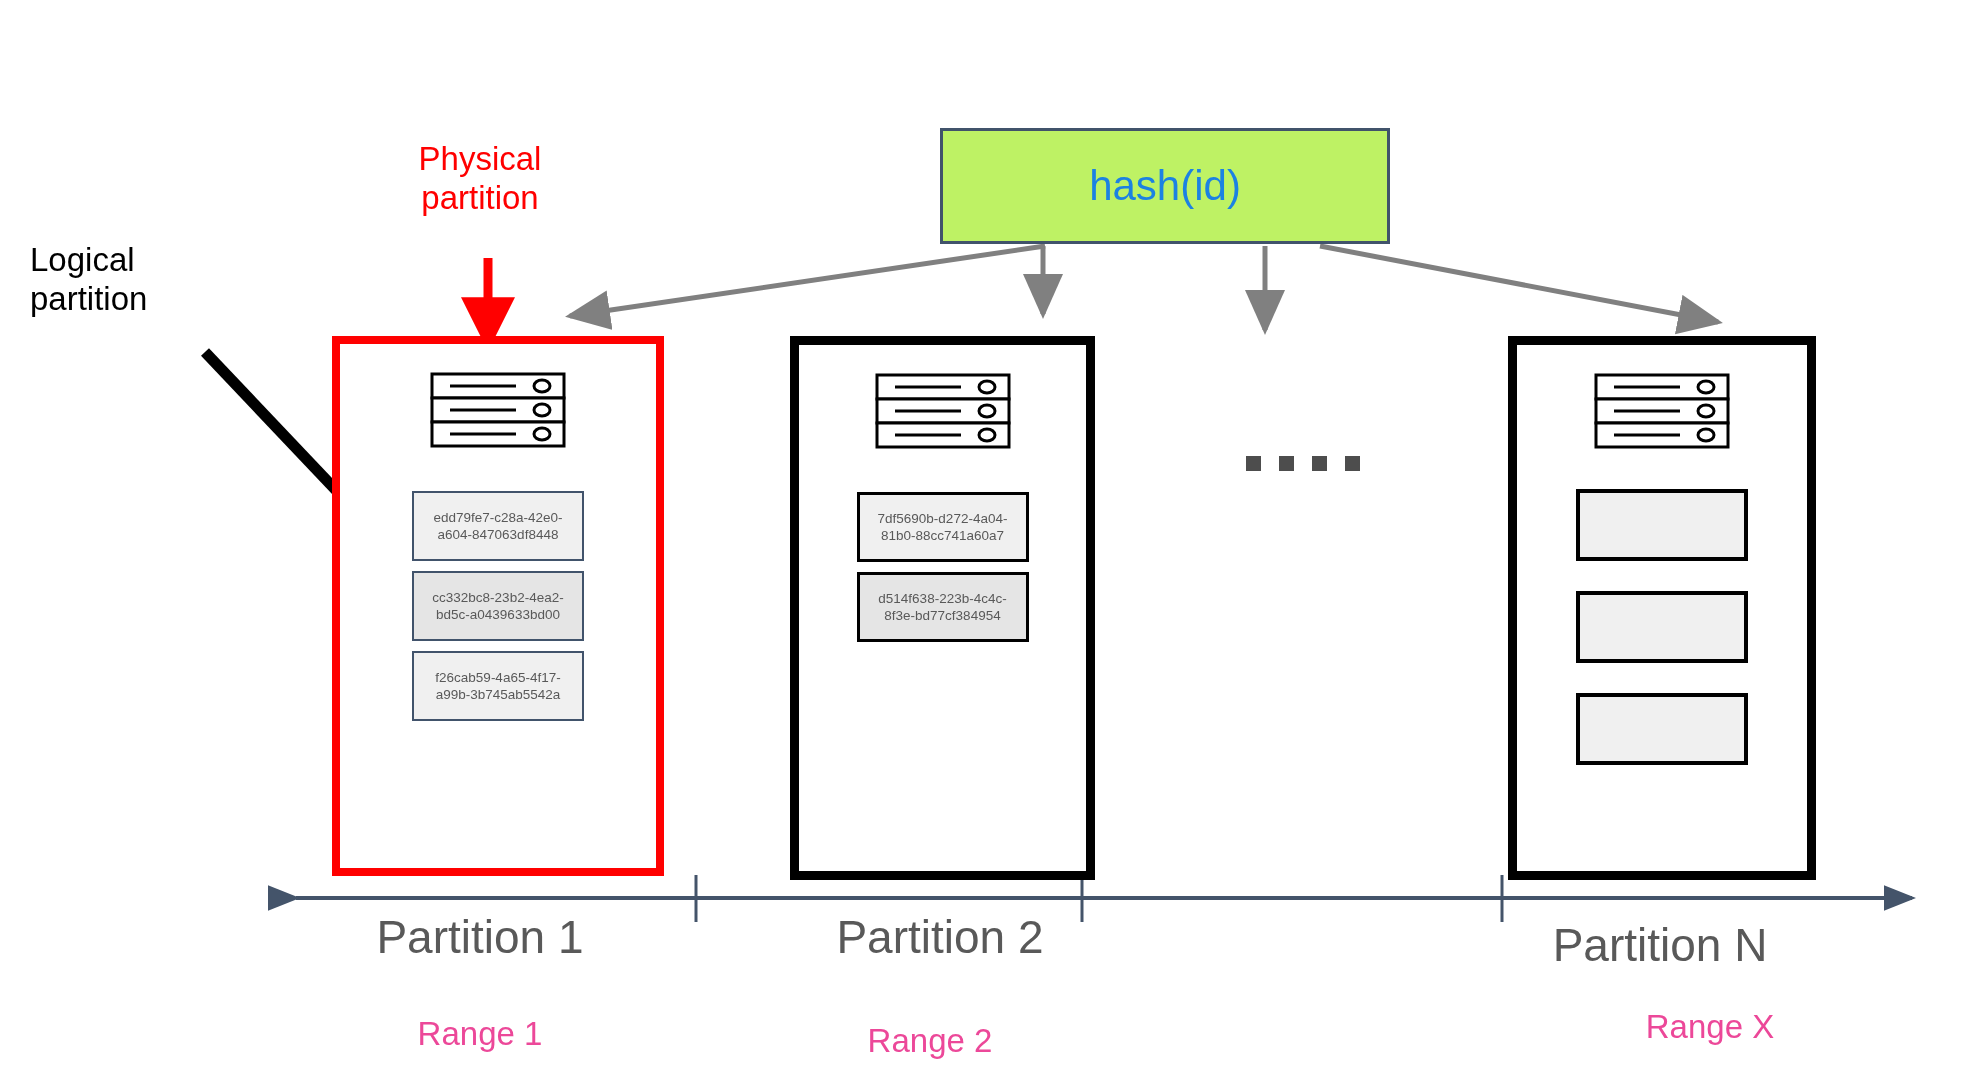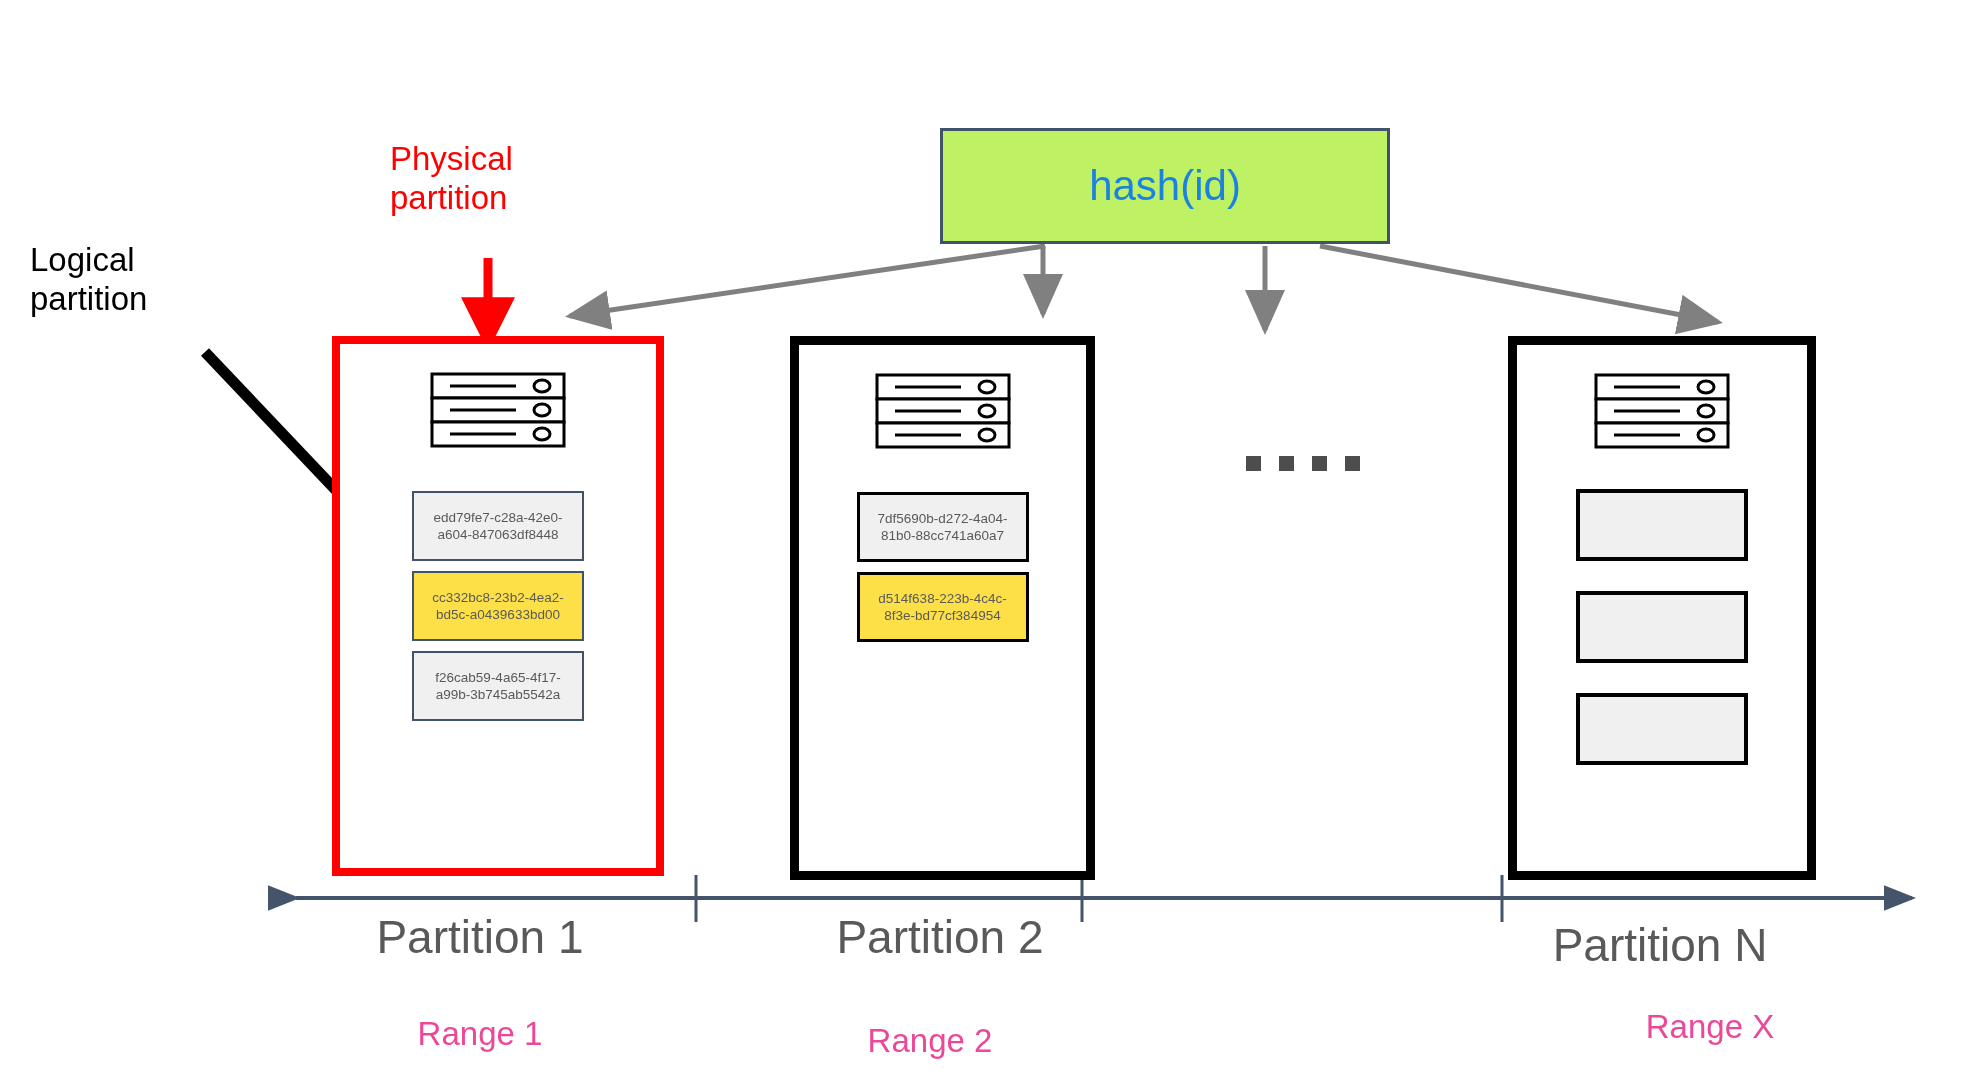--- a/index.html
+++ b/index.html
@@ -24,20 +24,21 @@
     width: 1970px;
     height: 1089px;
     pointer-events: none;
   }
 
   
   .anno {
     position: absolute;
     line-height: 1.18;
     white-space: pre-line;
+    text-align: center;
   }
   #label-physical {
     left: 390px;
     top: 140px;
     width: 180px;
     color: #ff0000;
     font-size: 33px;
   }
   #label-logical {
     left: 30px;
@@ -122,21 +123,21 @@
     line-height: 1.28;
     white-space: pre-line;
   }
   .record.slate {
     border: 2px solid #41536b;
   }
   .record.black {
     border: 3px solid #000000;
   }
   .record.filled { background: #f0f0f0; }
-  .record.empty-fill { background: #fde047; }
+  .record.empty-fill { background: #e5e5e5; }
 
   .record.blank {
     width: 172px;
     height: 72px;
     border: 4px solid #000000;
     background: #f0f0f0;
   }
 
   
   .slot-1 { top: 147px; }

